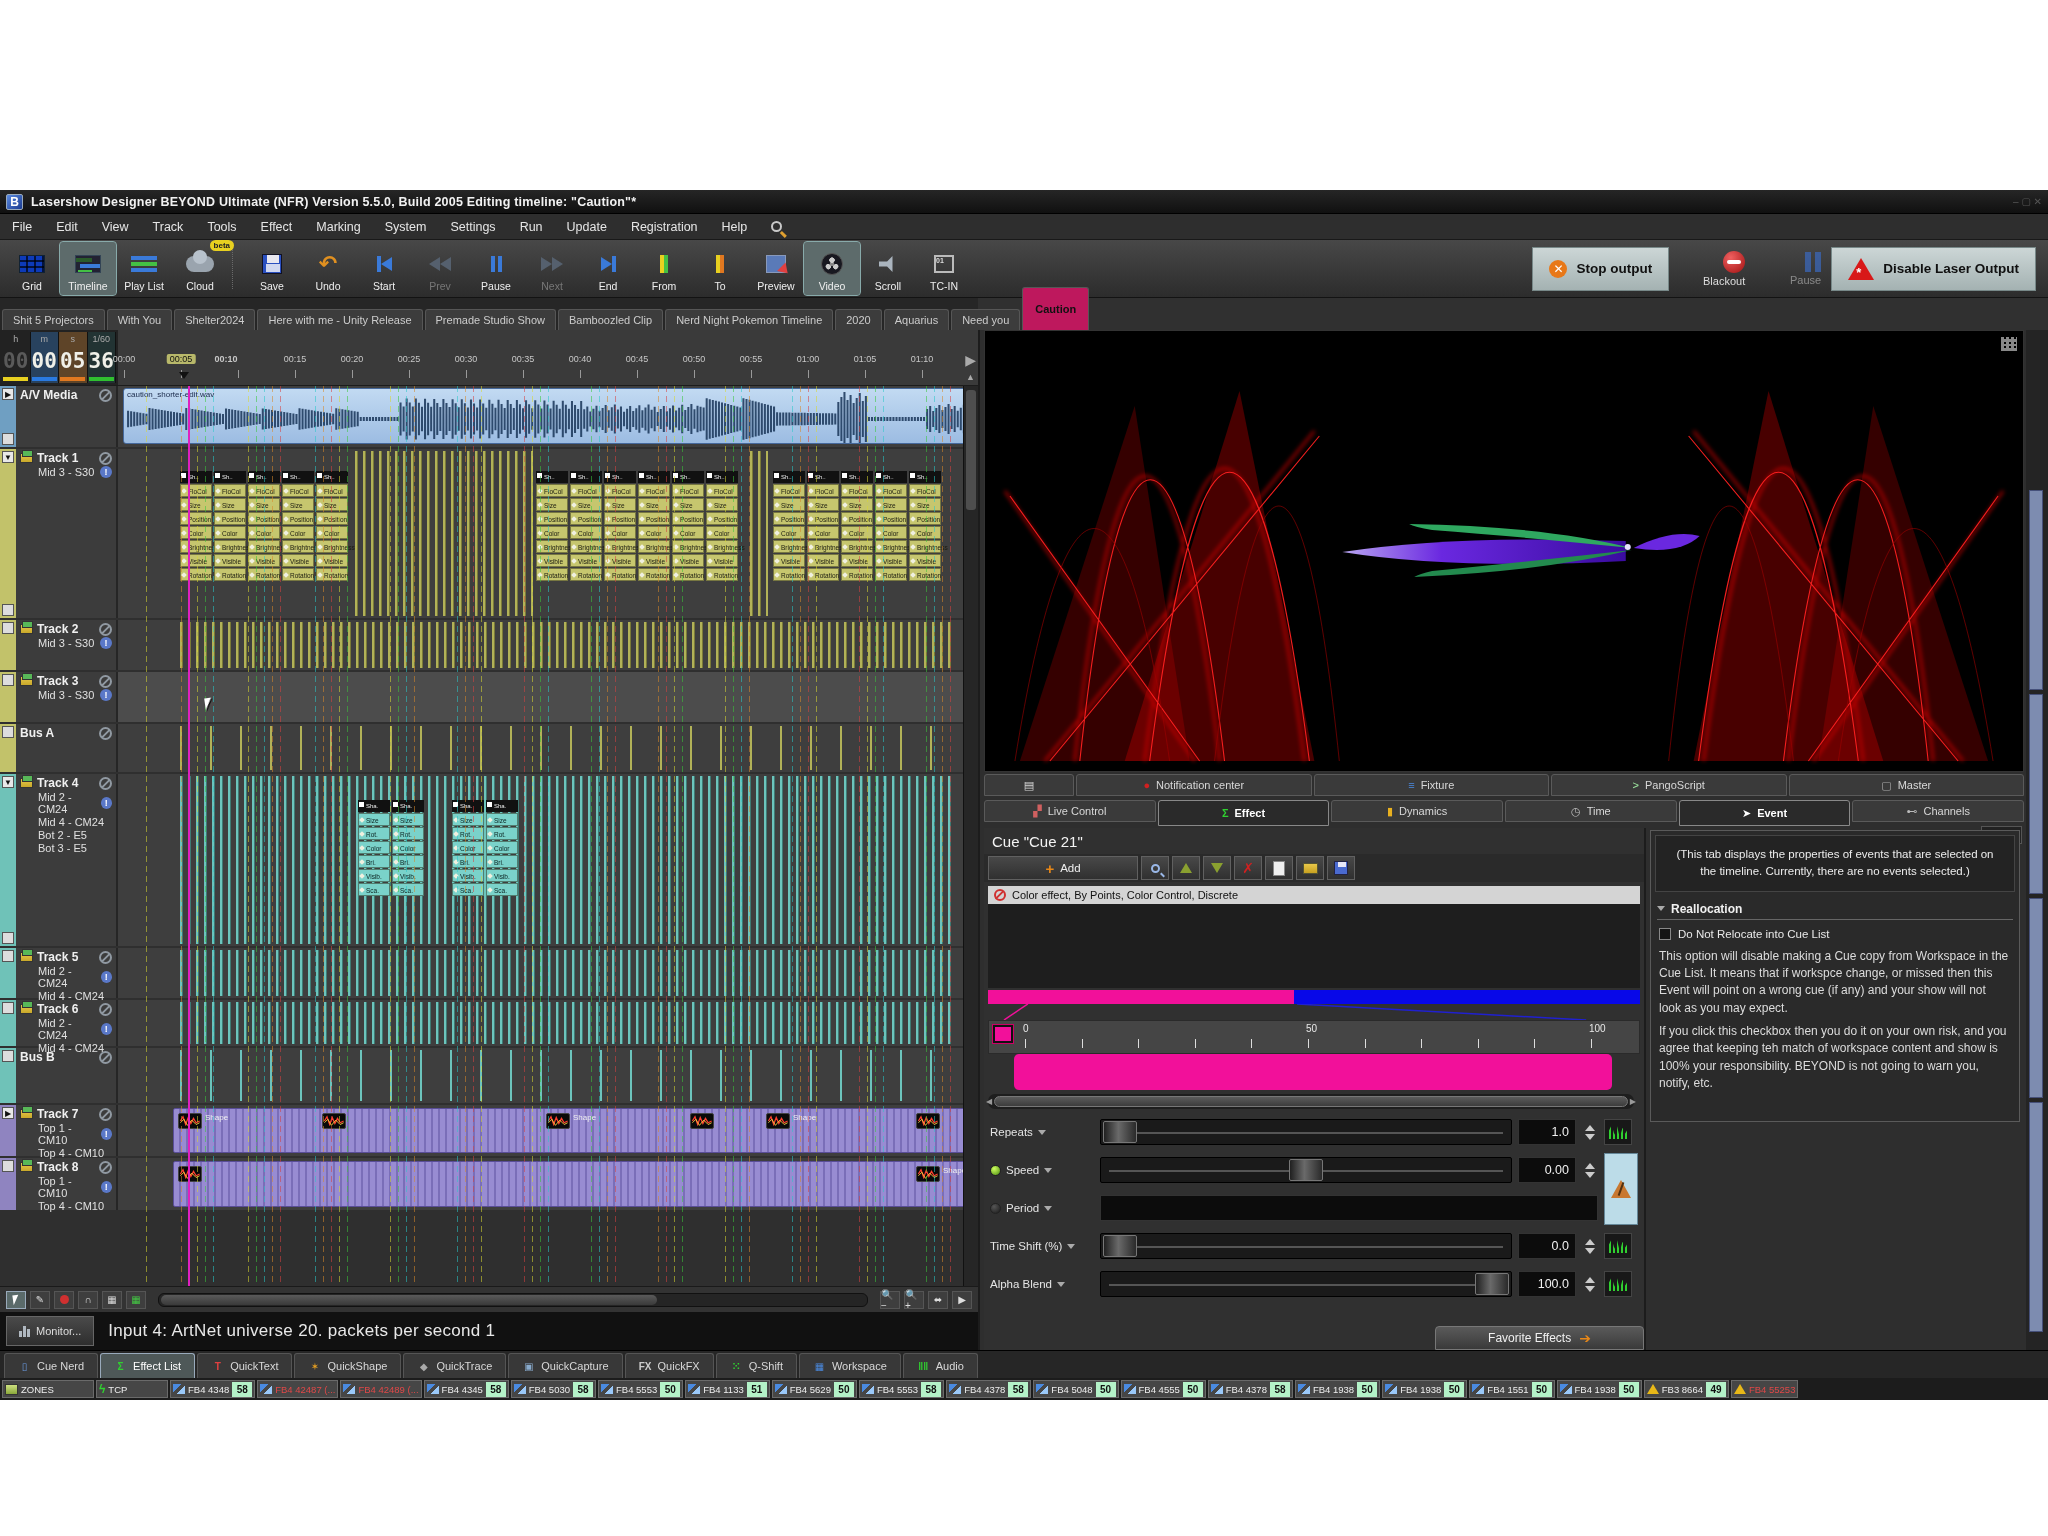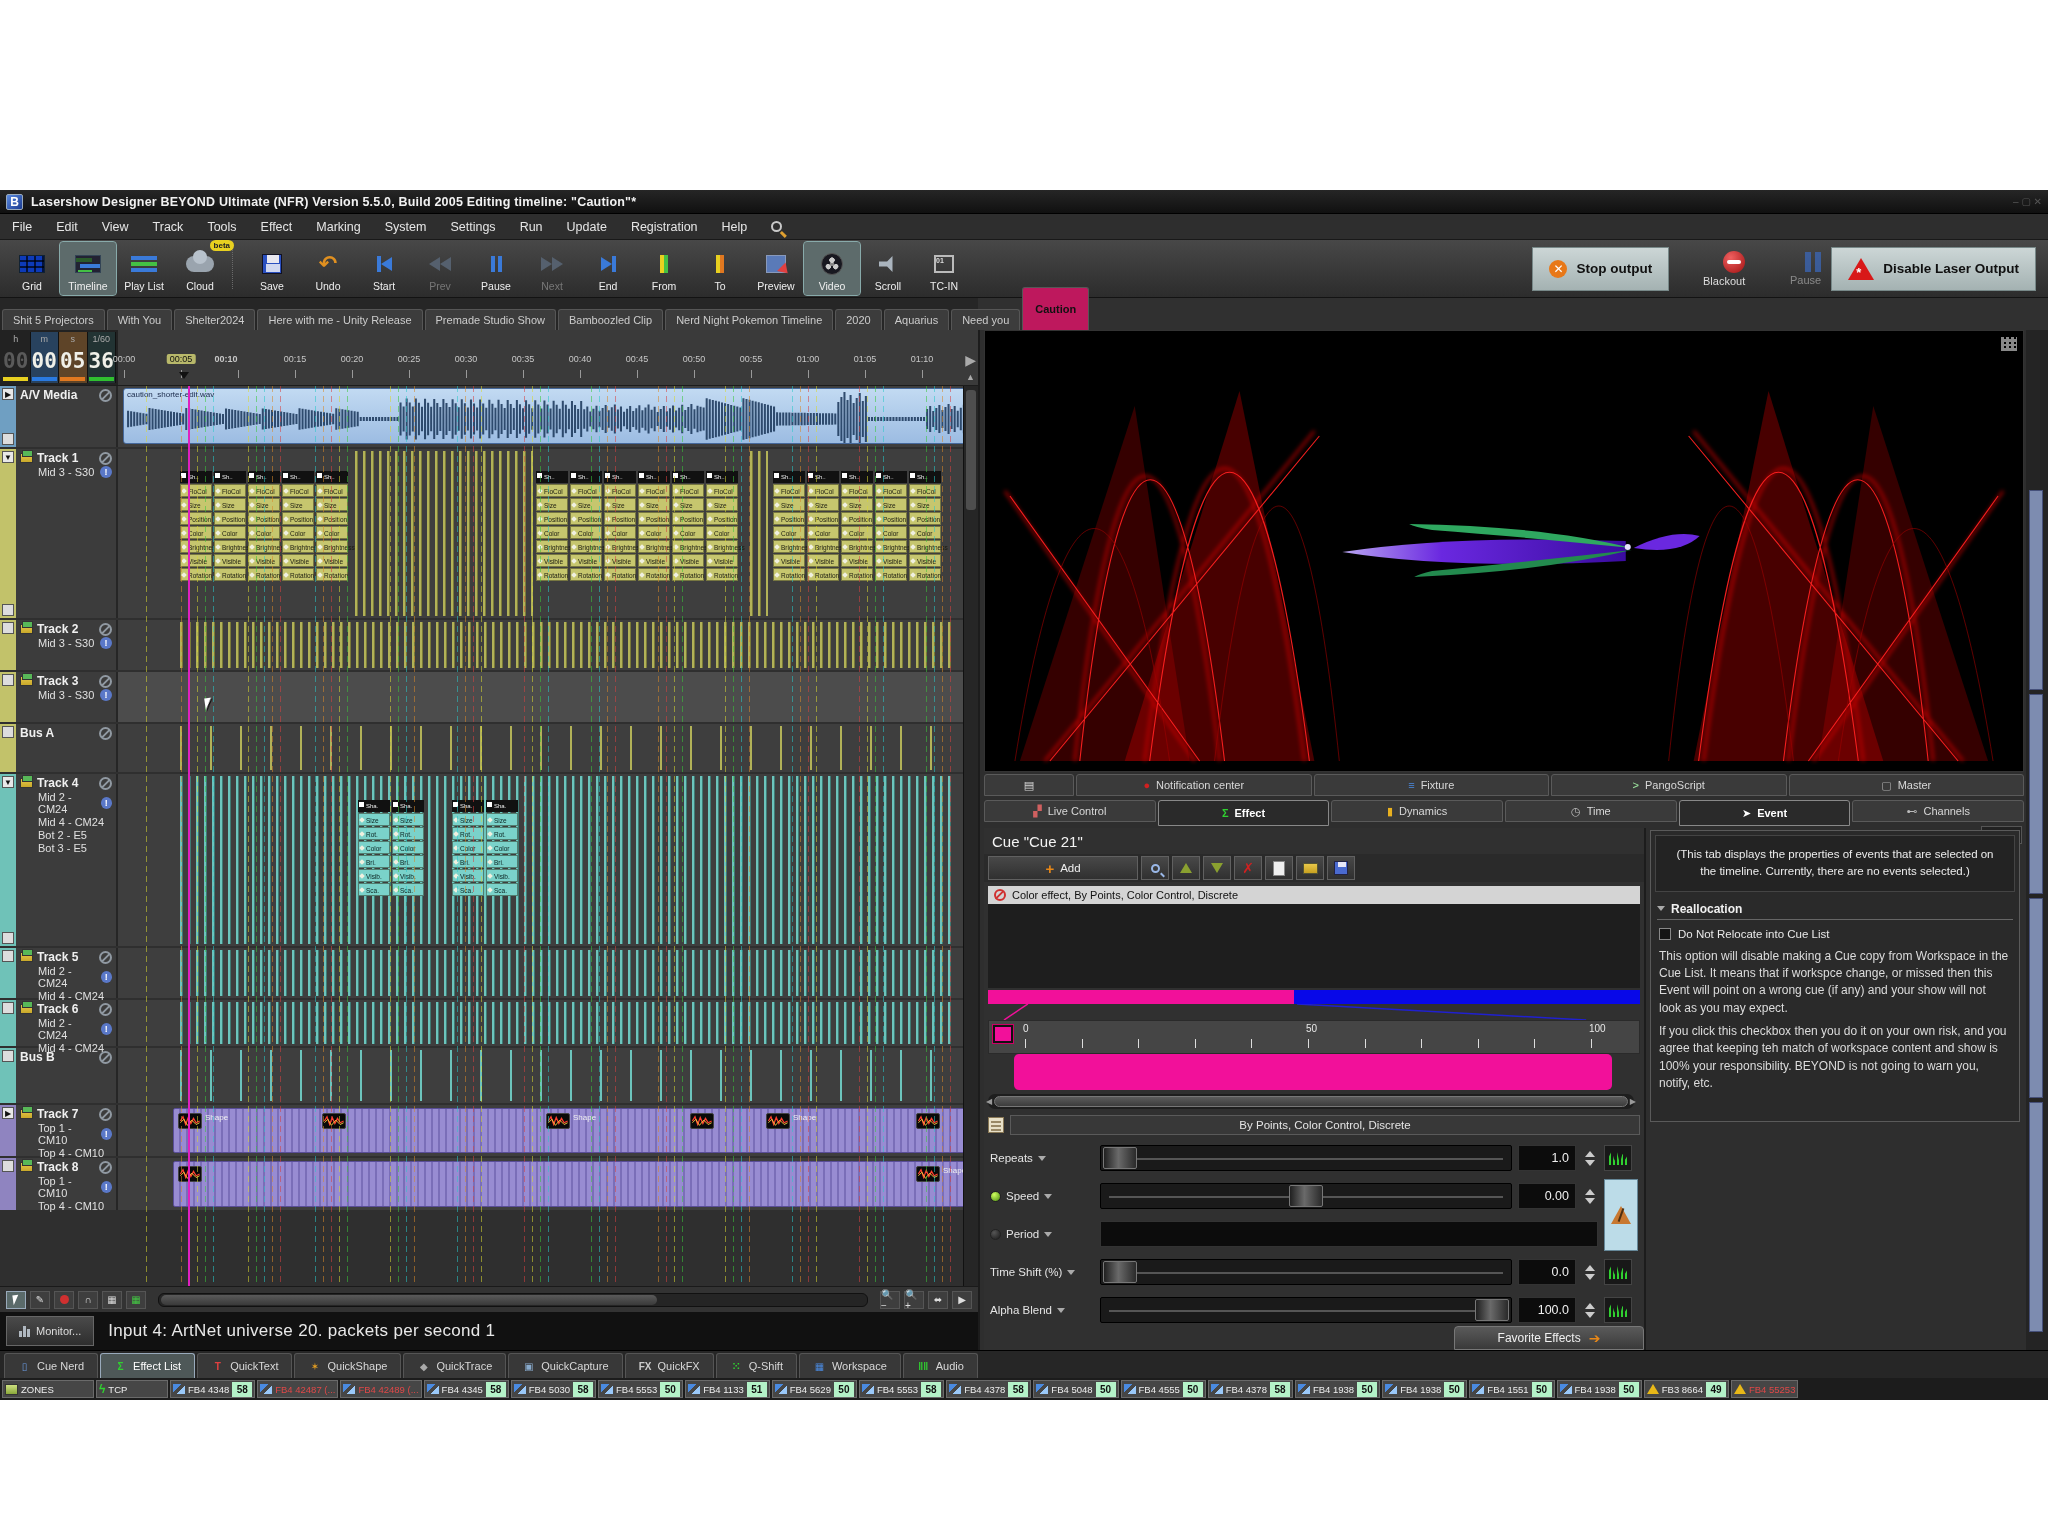--- a/index.html
+++ b/index.html
@@ -198,21 +198,21 @@
 .pval{height:26px;background:#0c0c0c;border:1px solid #333;color:#f0f0f0;font-size:12.5px;display:flex;align-items:center;justify-content:flex-end;padding:0 6px}
 .spin{display:flex;flex-direction:column;gap:3px;align-items:center}
 .spin i{width:0;height:0;border-left:5px solid transparent;border-right:5px solid transparent}
 .spin .u{border-bottom:6px solid #ccc}.spin .d{border-top:6px solid #ccc}
 .fxico{width:28px;height:26px;background:#181818;border:1px solid #444;display:flex;align-items:center;justify-content:center}
 .wv{width:18px;height:14px;background:repeating-linear-gradient(90deg,#30d030 0 2px,transparent 2px 4px);clip-path:polygon(0 40%,15% 0,30% 70%,45% 10%,60% 90%,75% 20%,90% 60%,100% 40%,100% 100%,0 100%)}
 .periodbox{grid-column:2/5;height:26px;background:#0c0c0c;border:1px solid #333}
 .metro{position:absolute;right:6px;top:42px;width:34px;height:72px;background:#bcdce8;border:1px solid #689;display:flex;align-items:center;justify-content:center}
 .metro .m{width:0;height:0;border-left:10px solid transparent;border-right:10px solid transparent;border-bottom:18px solid #c87830;position:relative}
 .metro .m:after{content:"";position:absolute;left:-1px;top:2px;width:2px;height:14px;background:#503010;transform:rotate(20deg)}
-.favbar{position:absolute;right:0;bottom:0;height:24px;width:190px;background:linear-gradient(#5a5a5a,#3a3a3a);border:1px solid #777;border-radius:4px 4px 0 0;display:flex;align-items:center;justify-content:center;gap:8px;color:#f0f0f0;font-size:12px}
+.favbar{position:absolute;right:0;bottom:0;height:24px;width:209px;background:linear-gradient(#5a5a5a,#3a3a3a);border:1px solid #777;border-radius:4px 4px 0 0;display:flex;align-items:center;justify-content:center;gap:8px;color:#f0f0f0;font-size:12px}
 .favarrow{color:#e88818;font-weight:bold;font-size:14px}
 .evcol{flex:1;display:flex;flex-direction:column;padding:2px 4px}
 .evpanel{border:1px solid #5a5a5a;background:#2a2a2a;padding:4px;height:292px}
 .evinfo{background:#232323;border:1px solid #444;color:#ececec;font-size:11.5px;text-align:center;padding:10px 16px;line-height:1.5}
 .realloc-h{display:flex;align-items:center;gap:6px;margin:10px 2px 2px;border-bottom:1px solid #666;padding-bottom:3px;color:#f0f0f0;font-weight:bold;font-size:12px}
 .chk{width:12px;height:12px;background:#141414;border:1px solid #888}
 .chkrow{display:flex;align-items:center;gap:7px;margin:8px 4px;font-size:11.5px;color:#e8e8e8}
 .evp{font-size:12px;color:#dcdcdc;line-height:1.45;margin:6px 4px}
 
 .btabs{height:28px;background:#262626;display:flex;align-items:flex-end;gap:2px;padding:1px 4px 0;border-top:1px solid #000}
@@ -1203,24 +1203,20 @@
               <span class="rl-t" style="left: 602px;"></span>
             </div>
           <div class="pinkblock">
               <span class="pb"></span>
             </div>
           <div class="cscroll">
             <span class="e" style="left:-2px">◀</span>
               <span class="ch"></span>
               <span class="e" style="right:-2px">▶</span>
           </div>
-          <div class="effhdr">
-            <span class="notep"></span>
-            <span class="t">By Points, Color Control, Discrete</span>
-          </div>
           <div class="params" id="params">
               <div class="plabel">
                 <span>Repeats</span>
                 <span class="dcar"></span>
               </div>
               <div class="sgroove">
                 <span class="gl"></span>
                 <span class="shandle" style="left: 2px;"></span>
               </div>
               <div class="pval">1.0</div>

